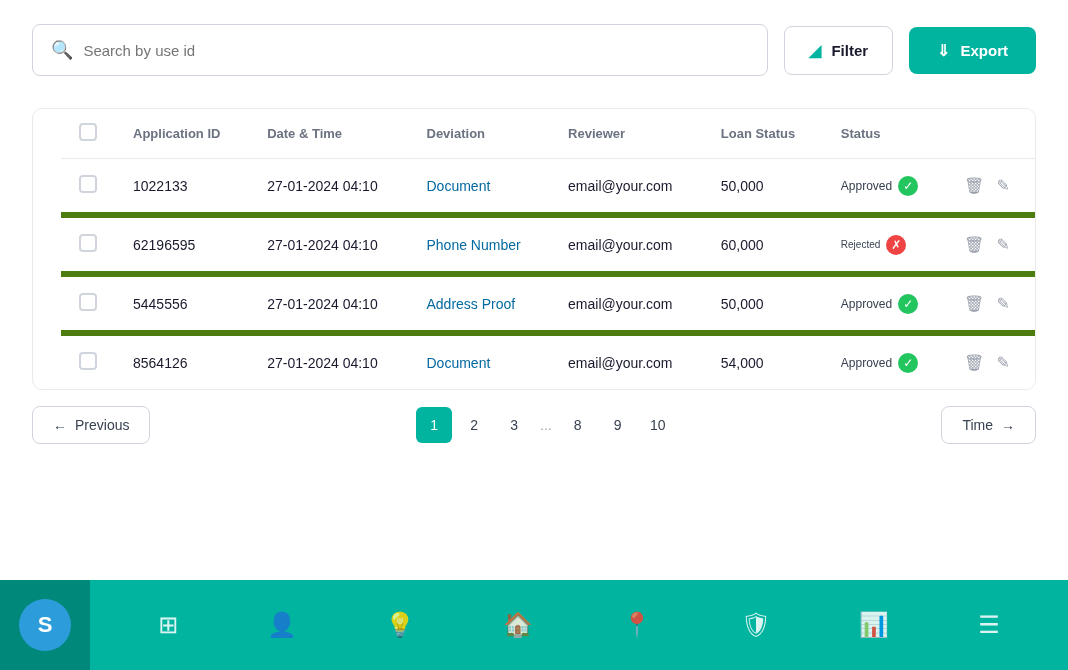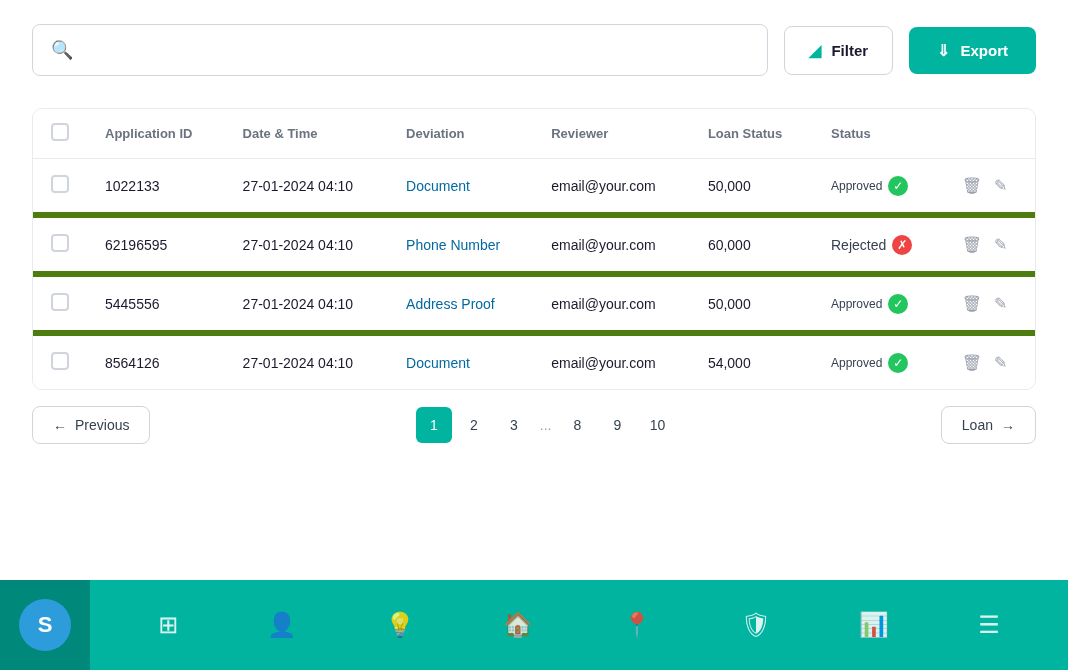--- a/index.html
+++ b/index.html
@@ -87,20 +87,21 @@
       font-size: 15px;
       font-weight: 600;
       color: #fff;
       cursor: pointer;
     }
 
     .table-container {
       border: 1.5px solid #e8eaed;
       border-radius: 10px;
       overflow: hidden;
+      padding-left: 28px;
     }
 
     table {
       width: 100%;
       border-collapse: collapse;
     }
 
     thead tr {
       background: #fff;
     }
@@ -156,21 +157,21 @@
       gap: 6px;
     }
 
     .status-approved {
       color: #374151;
       font-size: 12px;
     }
 
     .status-rejected {
       color: #374151;
-      font-size: 14px;
+      font-size: 10px;
     }
 
     .status-icon-approved {
       width: 20px;
       height: 20px;
       border-radius: 50%;
       background: #22c55e;
       display: inline-flex;
       align-items: center;
       justify-content: center;
@@ -307,20 +308,21 @@
     }
   </style>
 </head>
 <body>
 
 <div class="main-content">
 
   <div class="toolbar">
     <div class="search-box">
       <span class="search-icon">🔍</span>
+      <input class="search-input" type="text" placeholder="Search by use id" style="">
     </div>
     <button class="filter-btn">
       <span class="filter-icon">◢</span>
       <span>Filter</span>
     </button>
     <button class="export-btn">
       <span style="font-size:16px;">⇓</span>
       <span>Export</span>
     </button>
   </div>
@@ -444,21 +446,21 @@
     <div class="page-num active">1</div>
         <div class="page-num">2</div>
         <div class="page-num">3</div>
         <div class="page-ellipsis">...</div>
         <div class="page-num">8</div>
         <div class="page-num">9</div>
         <div class="page-num">10</div>
       </div>
 
     <button class="next-btn">
-      <span>Loan</span>
+      <span>Time</span>
       <span>→</span>
     </button>
   </div>
 </div>
 
 <div class="bottom-nav">
   <div class="nav-avatar">
     <div class="avatar-circle">
       <span>S</span>
     </div>

